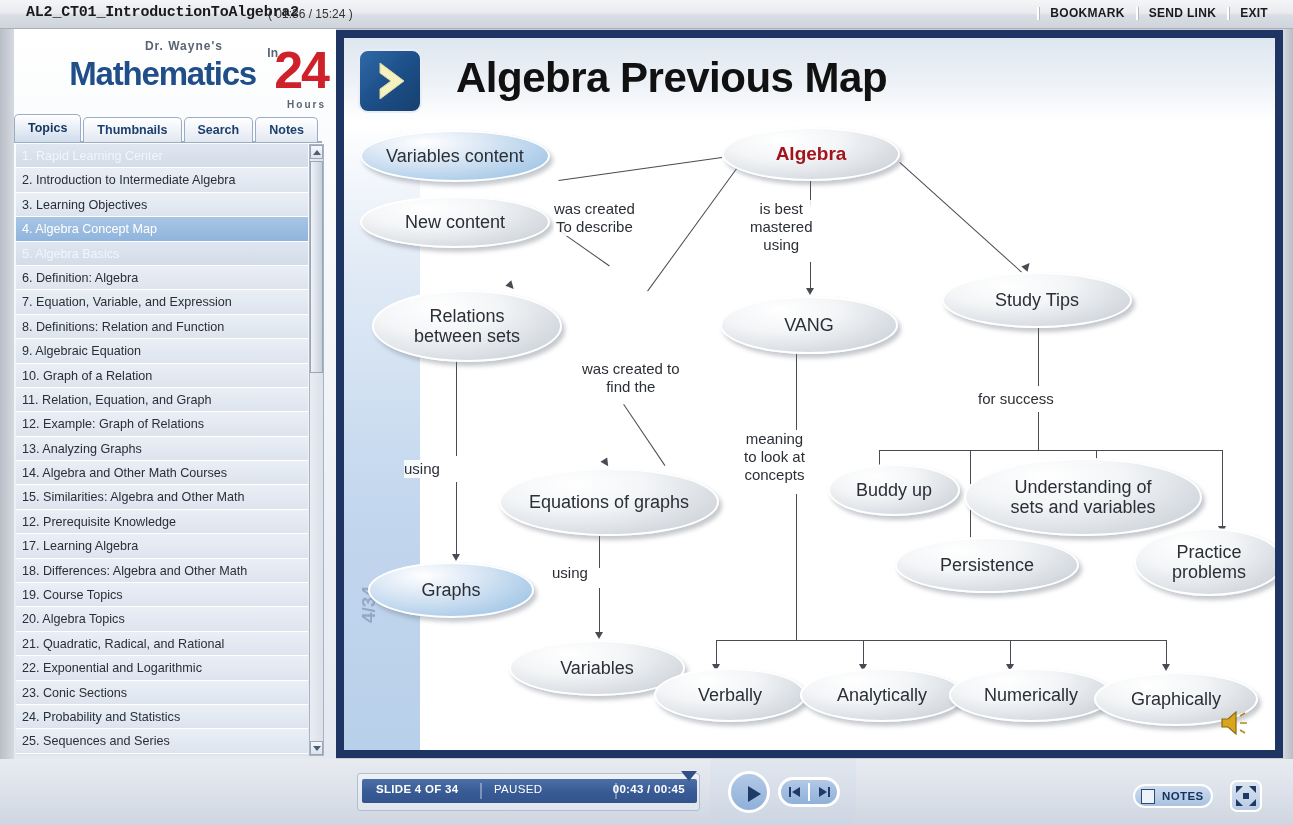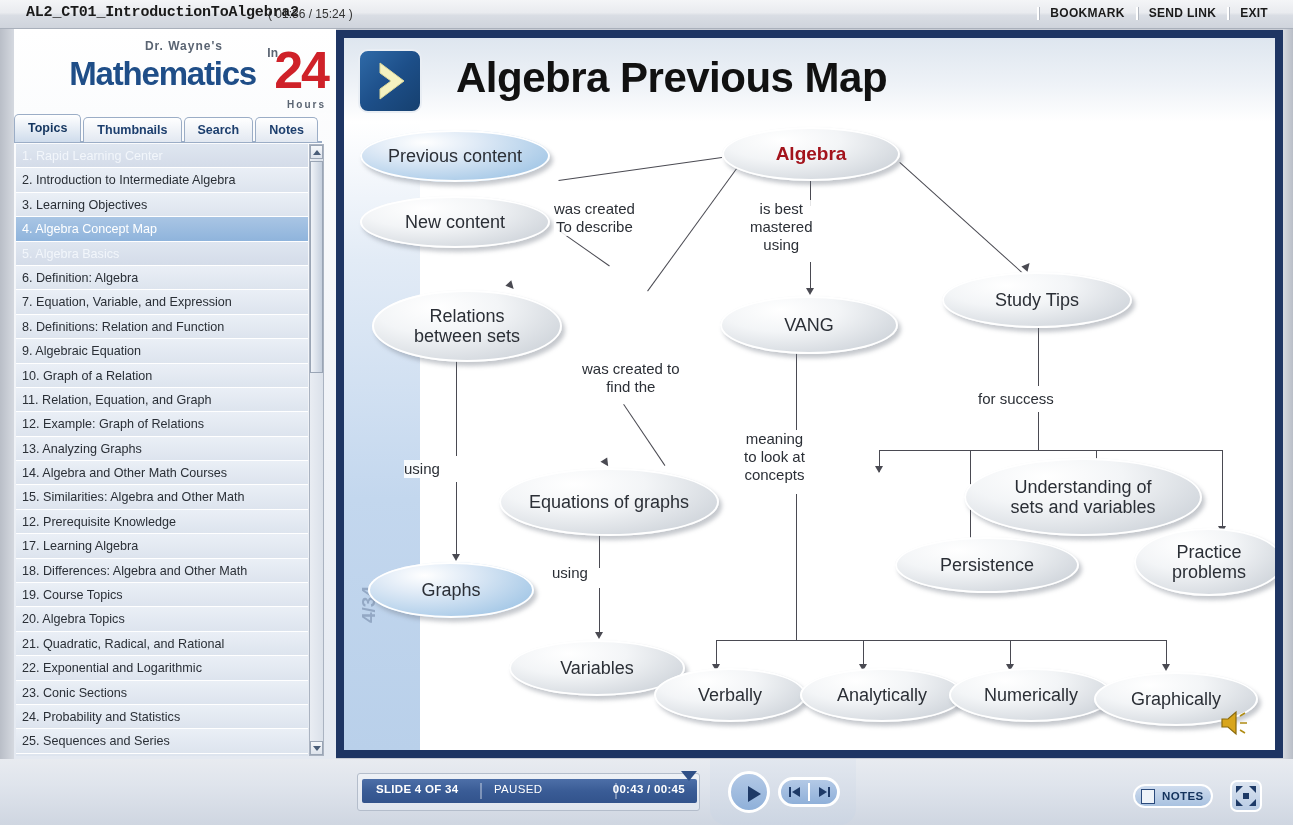--- a/index.html
+++ b/index.html
@@ -328,40 +328,43 @@
       <div class="ln vl" style="left:535px;top:328px;height:22px;"></div>
       <div class="ah" style="left:531px;top:344px;"></div>
       <div class="ln vl" style="left:626px;top:328px;height:96px;"></div>
       <div class="ah" style="left:622px;top:416px;"></div>
       <div class="ln vl" style="left:752px;top:328px;height:18px;"></div>
       <div class="ah" style="left:748px;top:338px;"></div>
       <div class="ln vl" style="left:878px;top:328px;height:84px;"></div>
       <div class="ah" style="left:874px;top:404px;"></div>
 
     <div class="node blue" style="left: 16px; top: 8px; width: 190px; height: 52px;">
-          <span style="white-space: pre-line;">Previous content</span>
+          <span style="white-space: pre-line;">Variables content</span>
         </div>
         <div class="node" style="left: 16px; top: 74px; width: 190px; height: 52px;">
           <span style="white-space: pre-line;">New content</span>
         </div>
         <div class="node root" style="left: 378px; top: 5px; width: 178px; height: 54px;">
           <span style="white-space: pre-line;">Algebra</span>
         </div>
         <div class="node" style="left: 28px; top: 168px; width: 190px; height: 72px;">
           <span style="white-space: pre-line;">Relations
 between sets</span>
         </div>
         <div class="node" style="left: 376px; top: 174px; width: 178px; height: 58px;">
           <span style="white-space: pre-line;">VANG</span>
         </div>
         <div class="node" style="left: 598px; top: 150px; width: 190px; height: 56px;">
           <span style="white-space: pre-line;">Study Tips</span>
         </div>
         <div class="node" style="left: 155px; top: 346px; width: 220px; height: 68px;">
           <span style="white-space: pre-line;">Equations of graphs</span>
+        </div>
+        <div class="node" style="left: 484px; top: 342px; width: 132px; height: 52px;">
+          <span style="white-space: pre-line;">Buddy up</span>
         </div>
         <div class="node" style="left: 620px; top: 336px; width: 238px; height: 78px;">
           <span style="white-space: pre-line;">Understanding of
 sets and variables</span>
         </div>
         <div class="node" style="left: 551px; top: 415px; width: 184px; height: 56px;">
           <span style="white-space: pre-line;">Persistence</span>
         </div>
         <div class="node" style="left: 790px; top: 406px; width: 150px; height: 68px;">
           <span style="white-space: pre-line;">Practice

